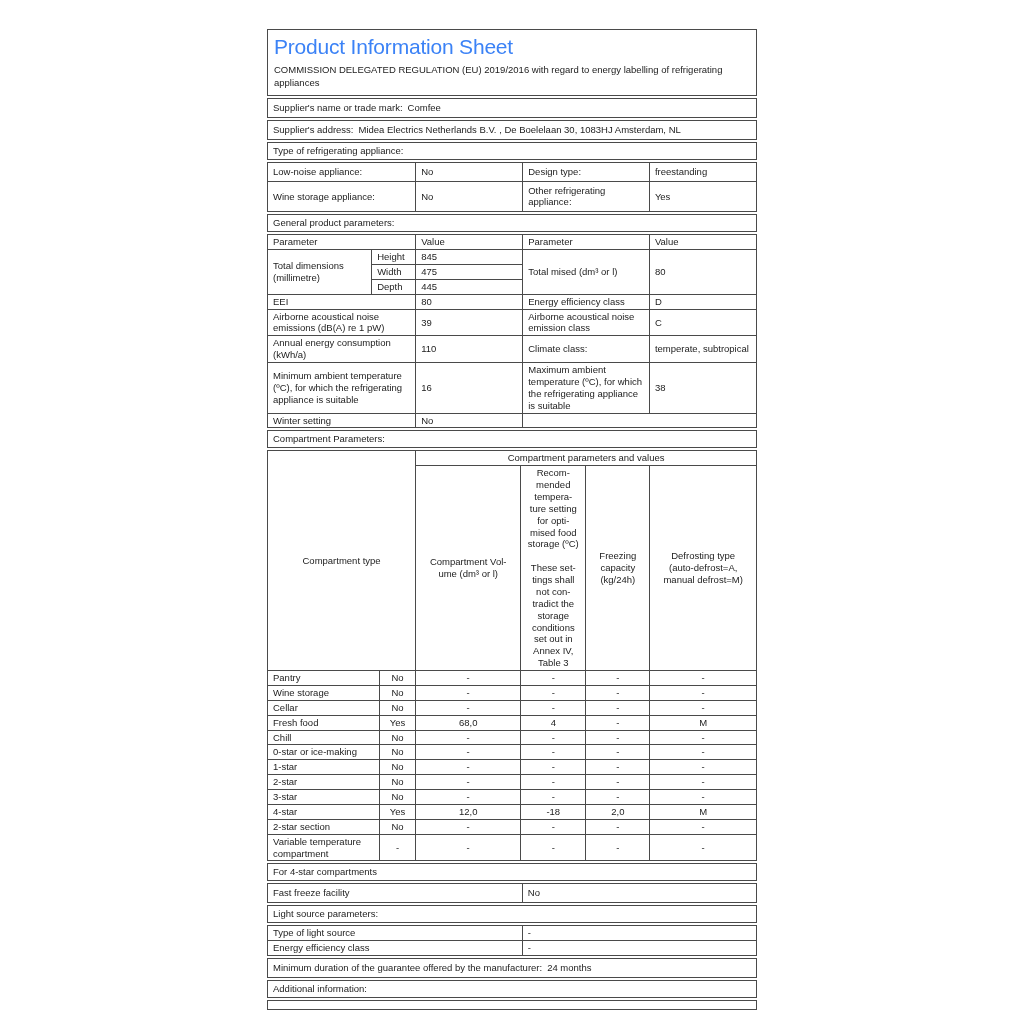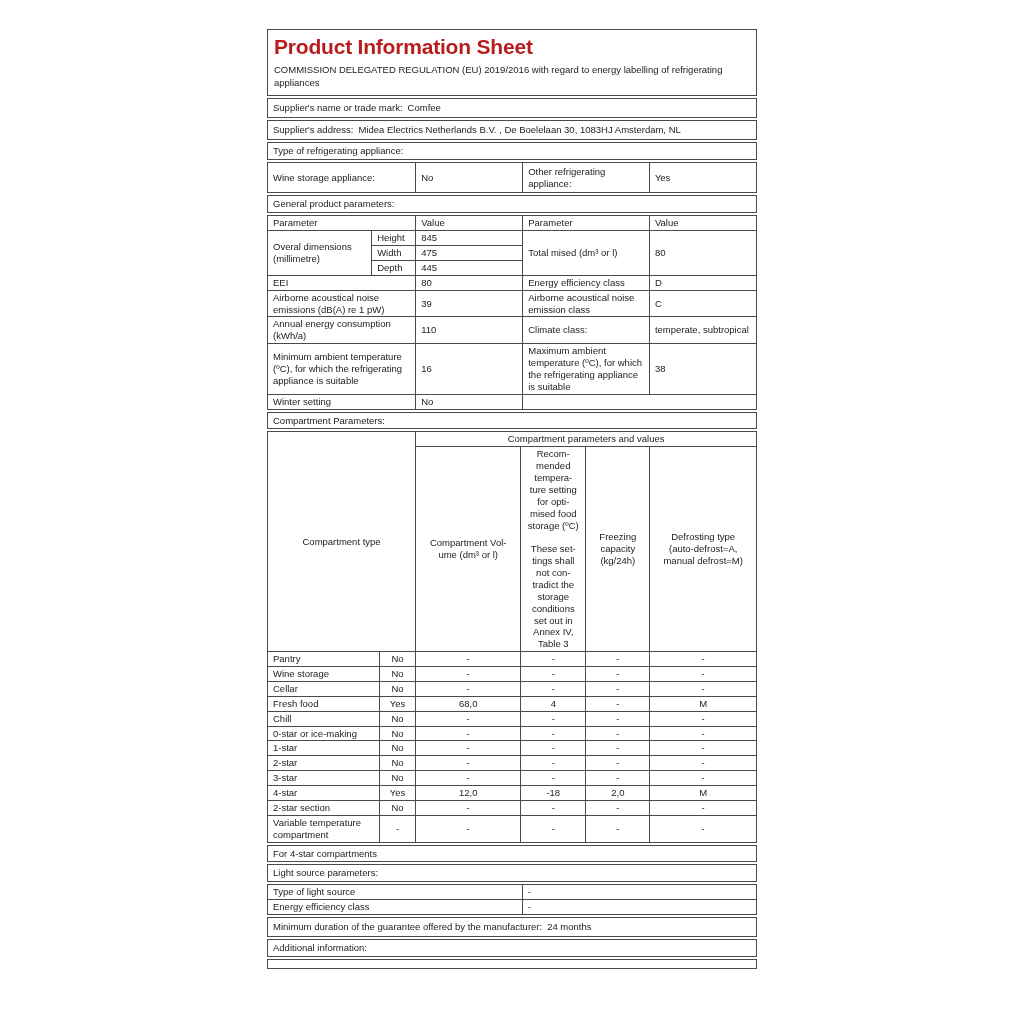--- a/index.html
+++ b/index.html
@@ -7,21 +7,21 @@
   .sheet{position:absolute;left:267px;top:29px;width:490px;}
   .box{border:1px solid #4a4a4a;margin-bottom:2px;background:#fff;}
   table{border-collapse:collapse;width:100%;table-layout:fixed;margin-bottom:2px;background:#fff;}
   td{border:1px solid #4a4a4a;padding:1px 5px;font-size:9.5px;line-height:1.25;vertical-align:middle;word-wrap:break-word;}
   .b{font-weight:normal;}
   .gap{margin-left:5px;}
   .c{text-align:center;padding:1px 2px;}
   .pre{white-space:pre-line;}
   .tall td{padding:3px 5px;}
   .title-box{padding:5px 6px 6px 6px;}
-  .doc-title{margin:0 0 5px 0;font-size:21px;font-weight:bold;color:#b91c1c;letter-spacing:-0.2px;}
+  .doc-title{margin:0 0 5px 0;font-size:21px;font-weight:normal;color:#3b82f6;letter-spacing:-0.2px;}
   .sub{font-size:9.5px;line-height:1.32;color:#222;}
   .sechdr td{font-weight:normal;padding:2px 5px;}
   .weblink td{padding:4px 5px;}
 </style>
 </head>
 <body>
 
 <div class="sheet">
 
   <div class="box title-box">
@@ -53,20 +53,26 @@
     </table>
   <table class="tall">
       <colgroup>
         <col style="width:30.3%">
         <col style="width:21.9%">
         <col style="width:25.9%">
         <col style="width:21.9%">
       </colgroup>
       <tbody>
     <tr>
+      <td>Low-noise appliance:</td>
+      <td>No</td>
+      <td>Design type:</td>
+      <td>freestanding</td>
+    </tr>
+    <tr>
       <td>Wine storage appliance:</td>
       <td>No</td>
       <td>Other refrigerating appliance:</td>
       <td>Yes</td>
     </tr>
   </tbody>
     </table>
 
   <table class="sechdr">
       <tbody>
@@ -84,21 +90,21 @@
         <col style="width:21.9%">
       </colgroup>
       <tbody>
     <tr>
       <td colspan="2">Parameter</td>
       <td>Value</td>
       <td>Parameter</td>
       <td>Value</td>
     </tr>
     <tr>
-      <td rowspan="3">Overal dimensions (millimetre)</td>
+      <td rowspan="3">Total dimensions (millimetre)</td>
       <td>Height</td>
       <td>845</td>
       <td rowspan="3">Total mised (dm³ or l)</td>
       <td rowspan="3">80</td>
     </tr>
     <tr>
       <td>Width</td>
       <td>475</td>
     </tr>
     <tr>
@@ -284,35 +290,47 @@
   </tbody>
     </table>
 
   <table class="sechdr">
       <tbody>
     <tr>
           <td>For 4-star compartments</td>
         </tr>
   </tbody>
     </table>
-
-  <table class="sechdr">
-      <tbody>
-    <tr>
-          <td>Light source parameters:</td>
-        </tr>
-  </tbody>
-    </table>
-  <table>
+  <table class="tall">
       <colgroup>
         <col style="width:52.1%">
         <col style="width:47.9%">
       </colgroup>
       <tbody>
     <tr>
+      <td>Fast freeze facility</td>
+      <td>No</td>
+    </tr>
+  </tbody>
+    </table>
+
+  <table class="sechdr">
+      <tbody>
+    <tr>
+          <td>Light source parameters:</td>
+        </tr>
+  </tbody>
+    </table>
+  <table>
+      <colgroup>
+        <col style="width:52.1%">
+        <col style="width:47.9%">
+      </colgroup>
+      <tbody>
+    <tr>
       <td>Type of light source</td>
       <td>-</td>
     </tr>
     <tr>
       <td>Energy efficiency class</td>
       <td>-</td>
     </tr>
   </tbody>
     </table>
 

